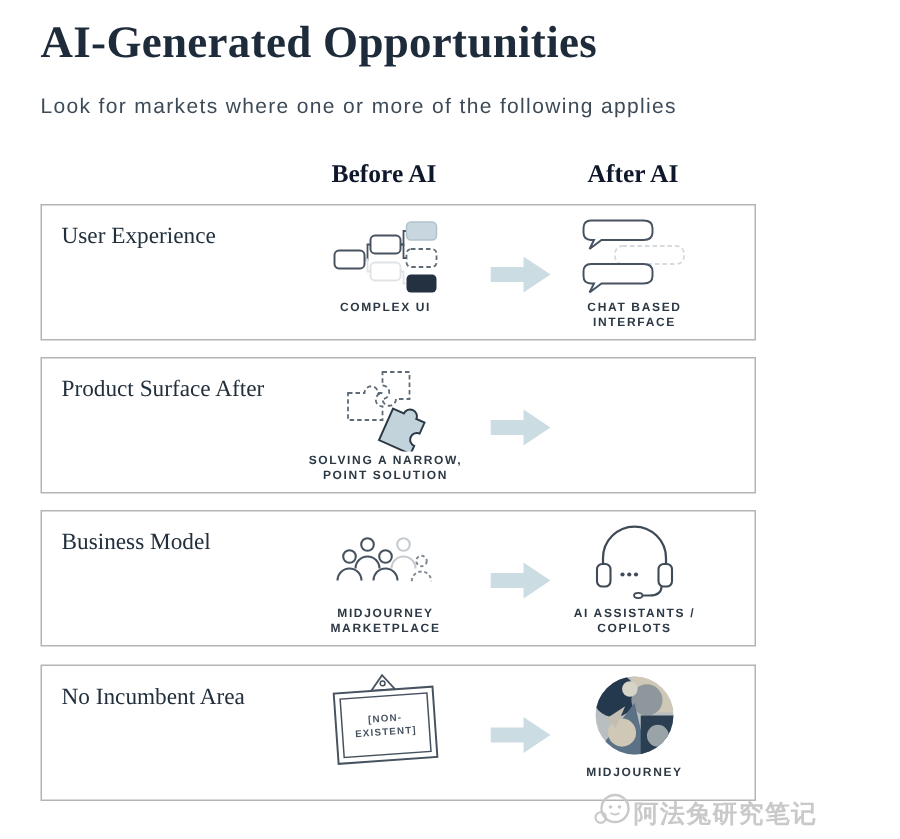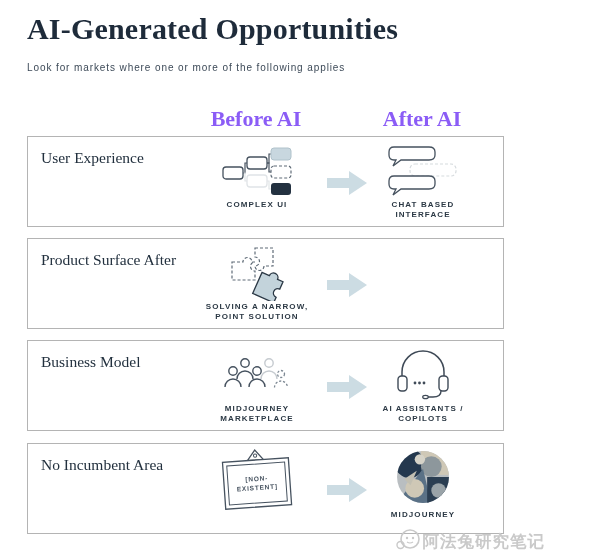--- a/index.html
+++ b/index.html
@@ -7,26 +7,26 @@
     position:relative; width:550px; height:559px; background:#ffffff;
     font-family:"Liberation Sans", sans-serif; overflow:hidden;
   }
   .page-title {
     position:absolute; left:27px; top:12px;
     font-family:"Liberation Serif","DejaVu Serif",serif;
     font-size:30px; font-weight:600; color:#1e2b3a; letter-spacing:0.2px;
   }
   .page-subtitle {
     position:absolute; left:27px; top:62px;
-    font-size:10px; color:#3d4a58; letter-spacing:0.9px;
+    font-size:14px; color:#3d4a58; letter-spacing:0.9px;
   }
   .col-head {
     position:absolute; top:106px; width:130px; text-align:center;
     font-family:"Liberation Serif","DejaVu Serif",serif;
-    font-size:22px; font-weight:600; color:#8b5cf6;
+    font-size:17px; font-weight:600; color:#0f172a;
   }
   .col-head.before { left:191px; }
   .col-head.after  { left:357px; }
   .rowbox {
     position:absolute; left:27px; width:475px; height:89px;
     border:1px solid #b4b4b4; background:#ffffff;
   }
   .rowbox.r0 { top:136px; }
   .rowbox.r1 { top:238px; }
   .rowbox.r2 { top:340px; }

